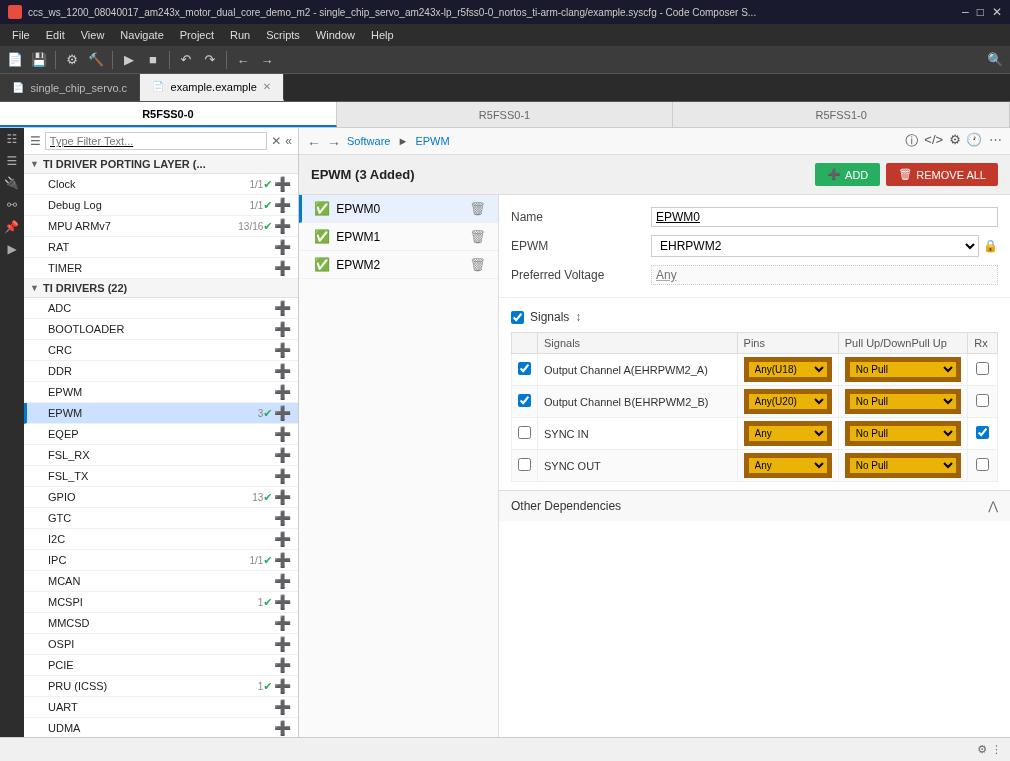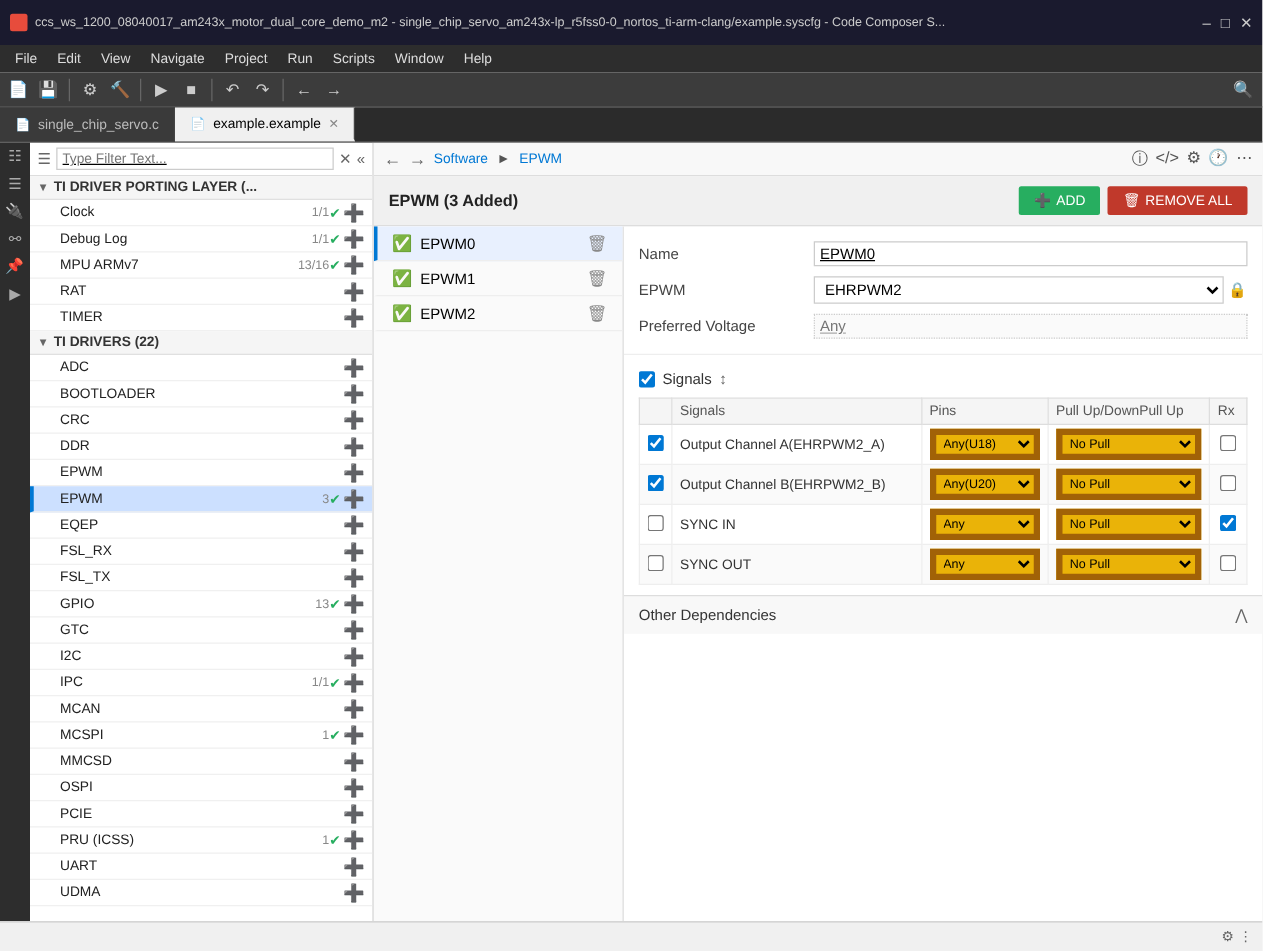--- a/index.html
+++ b/index.html
@@ -7,21 +7,21 @@
 
     
     .title-bar {
       background: #1a1a2e;
       color: #ccc;
       font-size: 11px;
       padding: 4px 8px;
       display: flex;
       align-items: center;
       justify-content: space-between;
-      height: 36px;
+      height: 24px;
     }
     .title-bar-left { display: flex; align-items: center; gap: 6px; }
     .title-bar-icon { width: 14px; height: 14px; background: #e74c3c; border-radius: 2px; }
     .title-bar-controls { display: flex; gap: 8px; }
     .title-bar-btn { color: #ccc; font-size: 12px; cursor: pointer; }
 
     
     .menu-bar {
       background: #2d2d2d;
       color: #ddd;
@@ -334,20 +334,25 @@
       <span class="tab-icon">📄</span>
       <span>single_chip_servo.c</span>
     </div>
     <div class="tab active">
       <span class="tab-icon">📄</span>
       <span>example.example</span>
       <span class="tab-close">✕</span>
     </div>
   </div>
 
+  <div class="core-tabs">
+    <div class="core-tab active">R5FSS0-0</div>
+    <div class="core-tab">R5FSS0-1</div>
+    <div class="core-tab">R5FSS1-0</div>
+  </div>
 
   <div class="content-row">
 
     <div class="left-rail">
       <span class="rail-icon">☷</span>
       <span class="rail-icon">☰</span>
       <span class="rail-icon">🔌</span>
       <span class="rail-icon">⚯</span>
       <span class="rail-icon">📌</span>
       <span class="rail-icon">▶</span>

